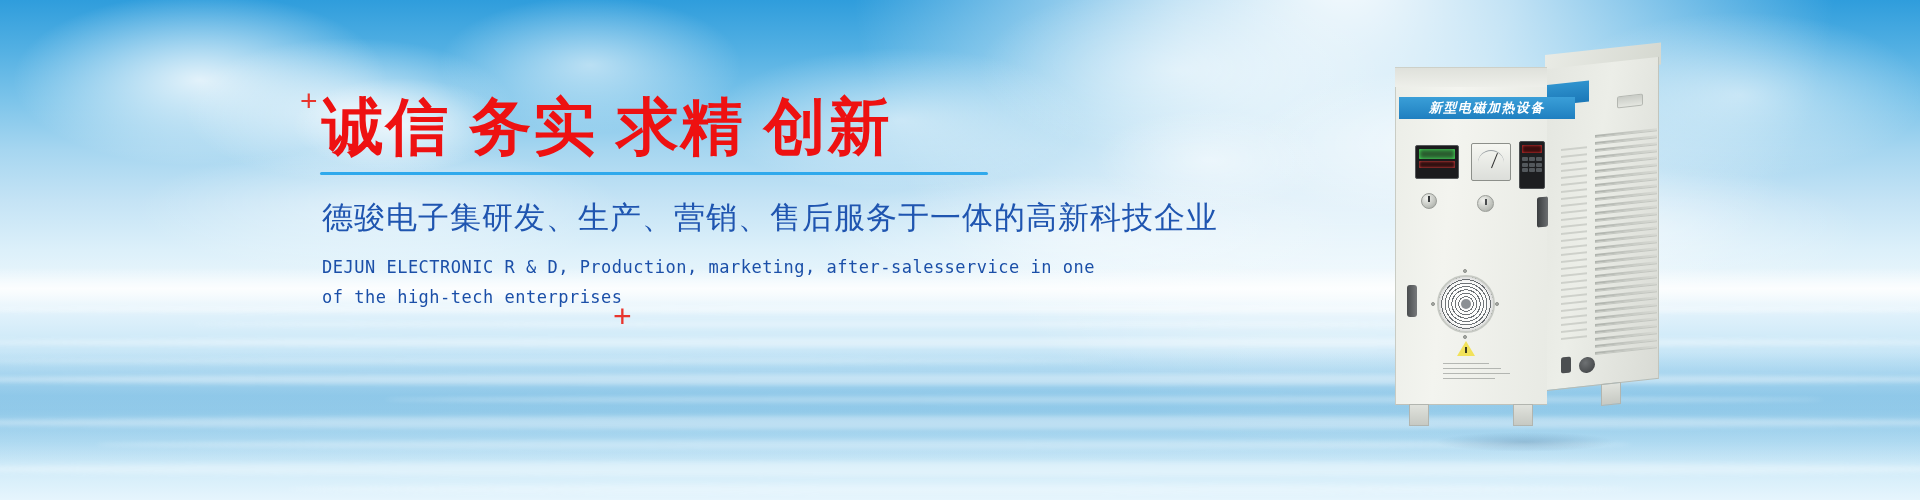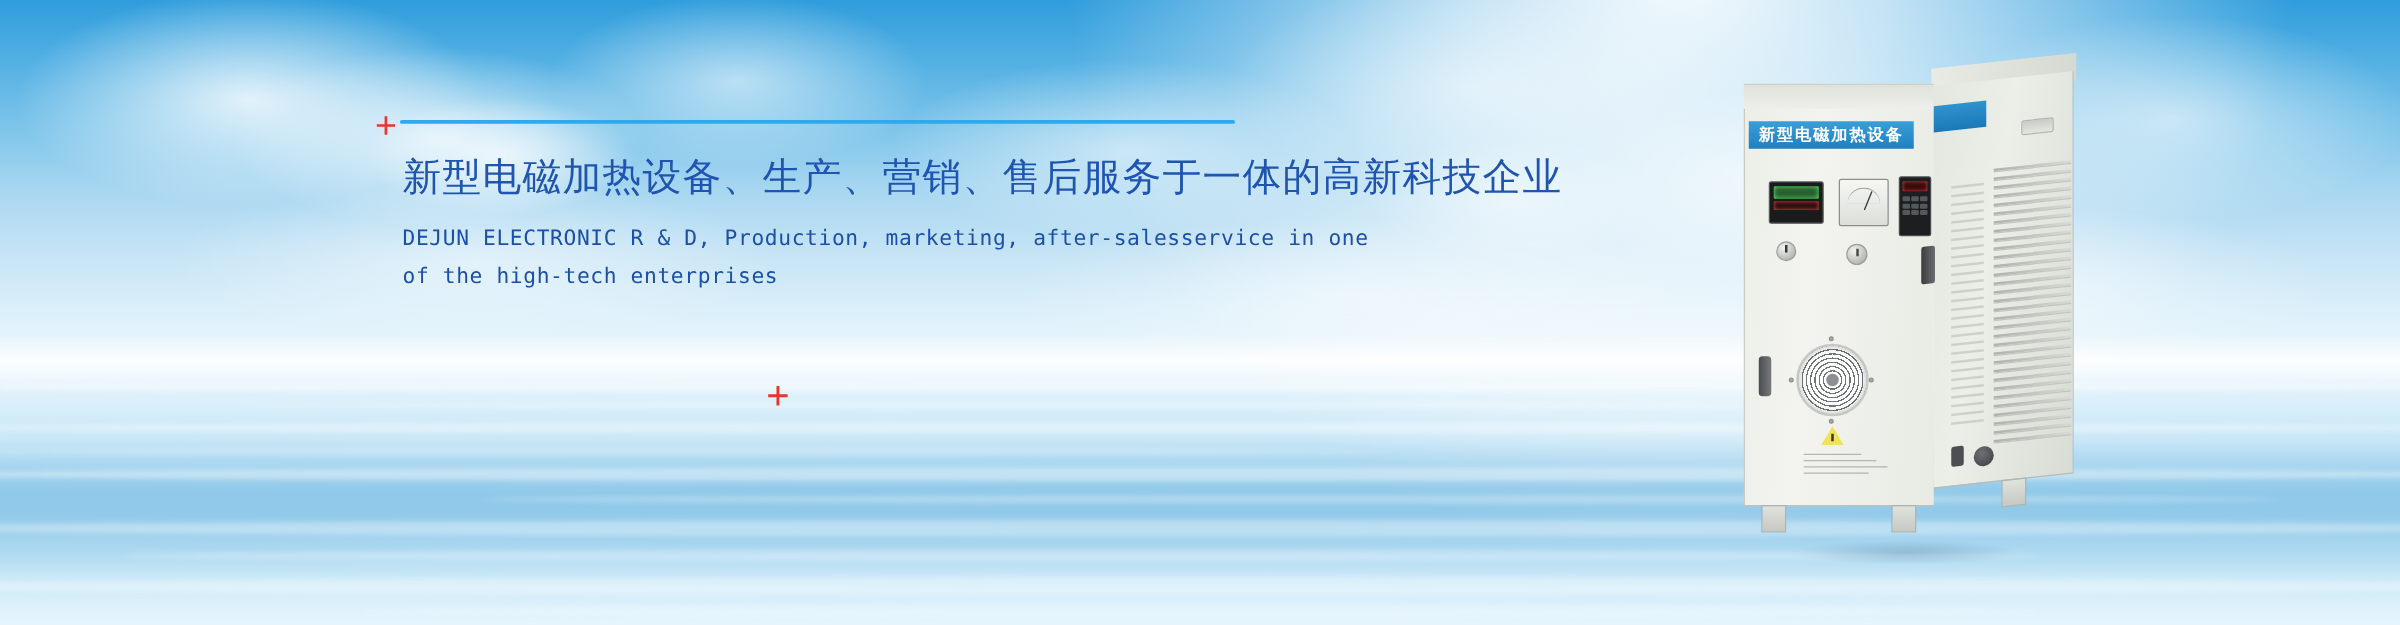--- a/index.html
+++ b/index.html
@@ -232,26 +232,27 @@
     background: linear-gradient(110deg, #e9ebe5, #d5d8d0);
     transform: skewY(-6.2deg);
     transform-origin: top left;
   }
 
   
   .m-band {
     position: absolute;
     left: 4px;
     top: 40px;
-    width: 132px;
+    width: 176px;
     height: 22px;
     background: linear-gradient(180deg, #3a9fd8, #1f7fc0);
     display: flex;
     align-items: center;
     justify-content: center;
+    font-style: italic;
   }
   .m-band span {
     font-family: "Liberation Sans", sans-serif;
     font-size: 13px;
     color: #ffffff;
     letter-spacing: 1.5px;
     font-weight: 600;
     white-space: nowrap;
   }
   .m-band-side {
@@ -566,22 +567,23 @@
     <div class="streak s7"></div>
     <div class="streak s8"></div>
     <div class="streak s9"></div>
     <div class="streak s10"></div>
   </div>
 
   <div class="plus plus-top">+</div>
   <div class="plus plus-bot">+</div>
 
   <div class="copy">
+    <h1 class="headline">诚信 务实 求精 创新</h1>
     <div class="divider"></div>
-    <div class="subhead">新型电磁加热设备、生产、营销、售后服务于一体的高新科技企业</div>
+    <div class="subhead">德骏电子集研发、生产、营销、售后服务于一体的高新科技企业</div>
     <div class="desc">DEJUN ELECTRONIC R &amp; D, Production, marketing, after-salesservice in one</div>
     <div class="desc">of the high-tech enterprises</div>
   </div>
 
   <div class="machine">
     <div class="m-shadow"></div>
 
     <div class="m-top2"></div>
     <div class="m-side"></div>
     <div class="m-top"></div>

